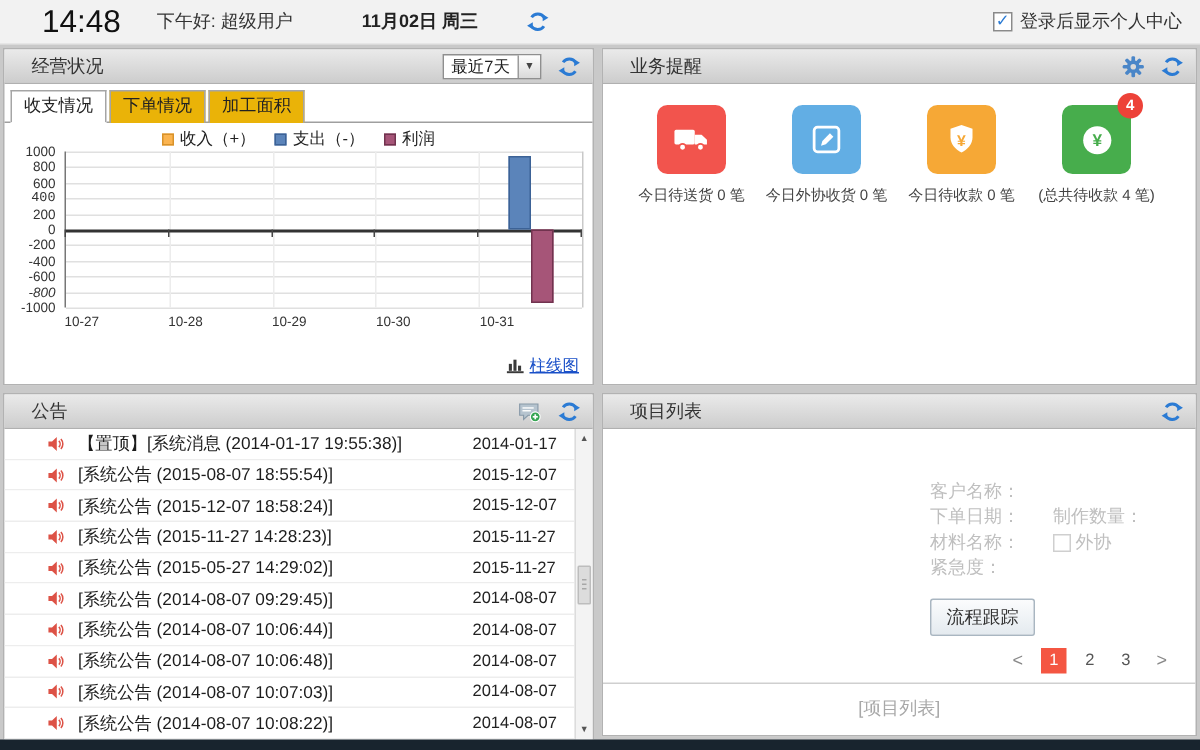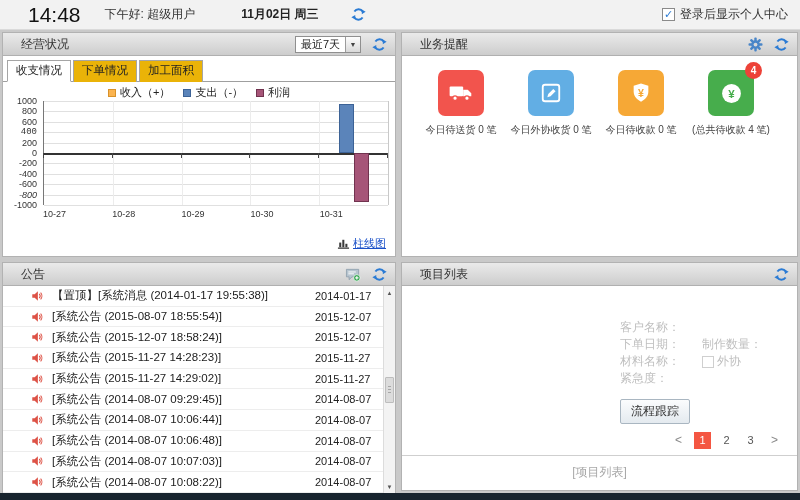--- a/index.html
+++ b/index.html
@@ -327,21 +327,21 @@
           <span class="adate">2015-11-27</span>
         </div>
         <div class="ann-row">
           <span style="display: flex;">
             <svg width="12" height="12" viewBox="0 0 14 14">
               <path d="M1.5 5v4h2.8L8 12.4V1.6L4.3 5z" fill="#dd5246"></path>
               <path d="M9.6 4.6a3.4 3.4 0 0 1 0 4.8" stroke="#dd5246" stroke-width="1.2" fill="none"></path>
               <path d="M11.2 3.1a5.8 5.8 0 0 1 0 7.8" stroke="#dd5246" stroke-width="1.2" fill="none"></path>
             </svg>
           </span>
-          <span class="txt">[系统公告 (2015-11-27 14:29:02)]</span>
+          <span class="txt">[系统公告 (2015-05-27 14:29:02)]</span>
           <span class="adate">2015-11-27</span>
         </div>
         <div class="ann-row">
           <span style="display: flex;">
             <svg width="12" height="12" viewBox="0 0 14 14">
               <path d="M1.5 5v4h2.8L8 12.4V1.6L4.3 5z" fill="#dd5246"></path>
               <path d="M9.6 4.6a3.4 3.4 0 0 1 0 4.8" stroke="#dd5246" stroke-width="1.2" fill="none"></path>
               <path d="M11.2 3.1a5.8 5.8 0 0 1 0 7.8" stroke="#dd5246" stroke-width="1.2" fill="none"></path>
             </svg>
           </span>

